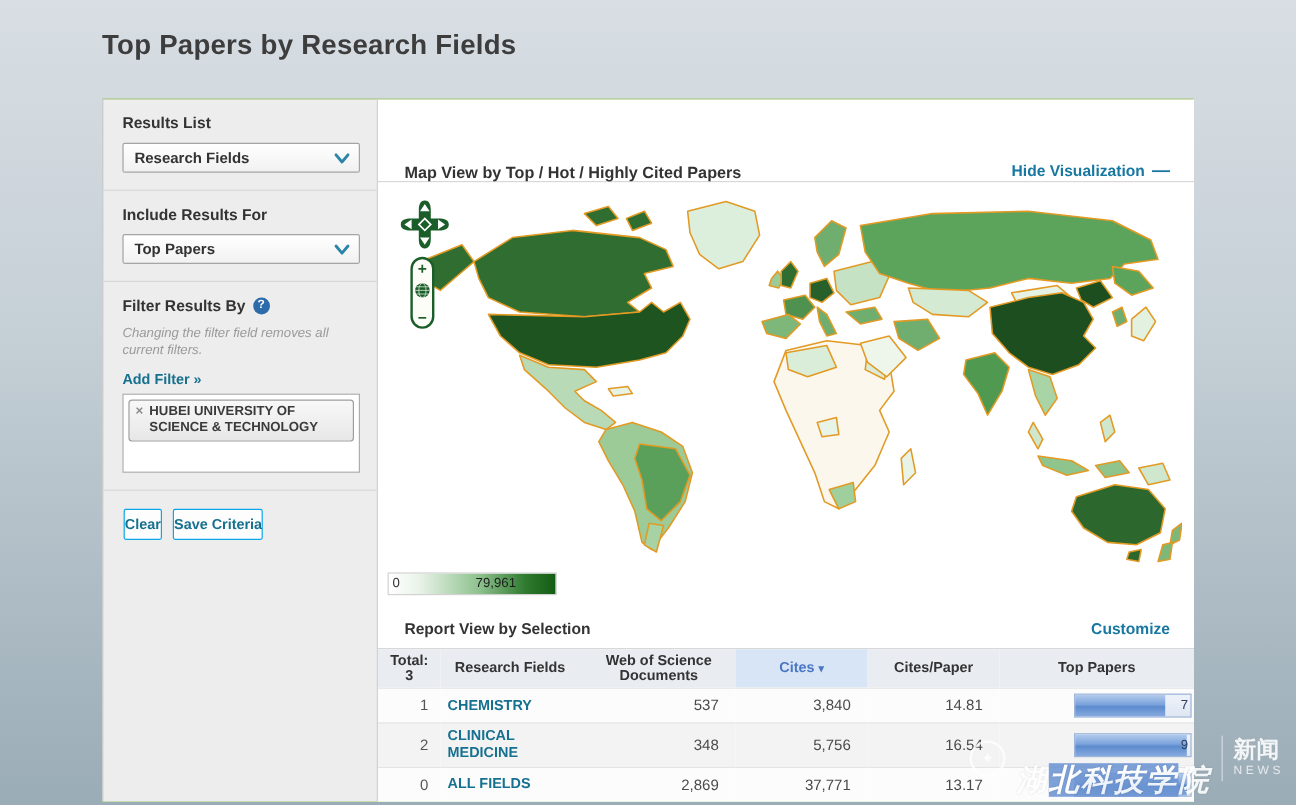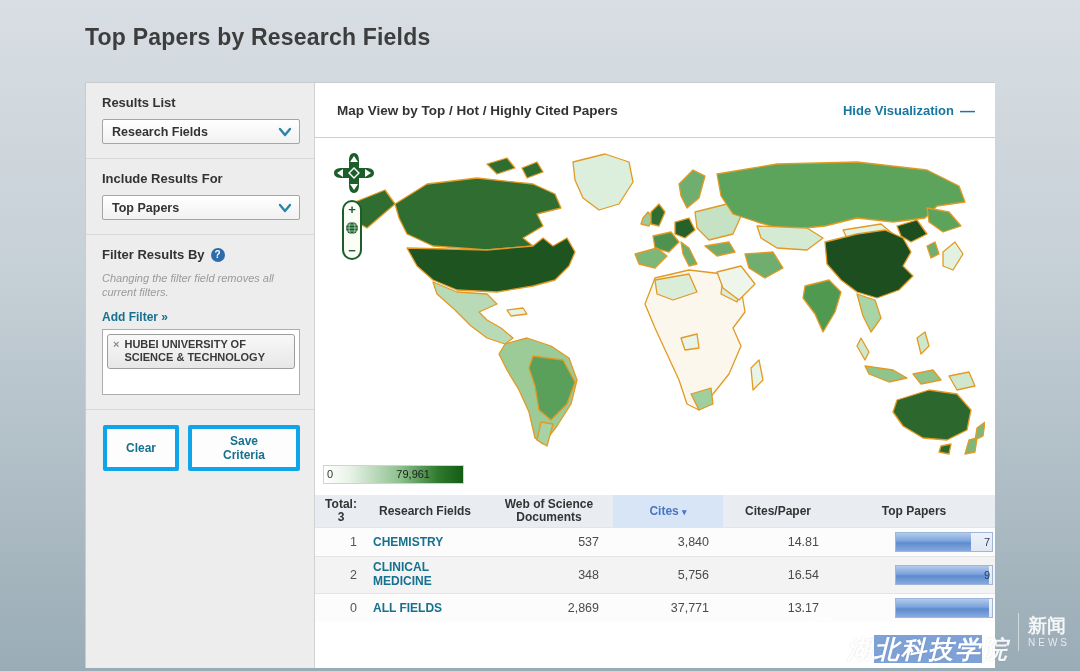--- a/index.html
+++ b/index.html
@@ -33,32 +33,32 @@
   .filter-box { width:198px; height:66px; background:#fff; border:1px solid #adadad; padding:4px; }
   .filter-tag {
     display:flex; gap:5px; align-items:flex-start; padding:3px 6px 4px 5px;
     background:linear-gradient(180deg,#f8f8f8,#e7e7e7); border:1px solid #9d9d9d;
     border-radius:3px; cursor:pointer;
   }
   .filter-tag .x { color:#8a8a8a; font-size:11px; font-weight:bold; line-height:13px; }
   .filter-tag .tag-text { font-size:11px; font-weight:bold; color:#3a3a3a; line-height:13px; }
   .btn-row { display:flex; gap:9px; padding:15px 14px 14px 17px; }
   .btn {
-    background:#fdfdfd; border:4px solid #0ea5e9; border-radius:2px;
-    font-size:12px; font-weight:bold; color:#16708f; padding:5px 19px; cursor:pointer;
+    background:#fdfdfd; border:1px solid #0ea5e9; border-radius:2px;
+    font-size:12px; font-weight:bold; color:#16708f; padding:5px 0; cursor:pointer;
   }
   .help-icon {
     width:14px; height:14px; border-radius:50%; background:#2c6cab; color:#fff;
     font-size:10px; font-weight:bold; display:inline-flex; align-items:center;
     justify-content:center; cursor:pointer;
   }
   
   .main { width:680px; background:#fff; display:flex; flex-direction:column; }
   .panel-header {
-    height:55px; display:flex; align-items:center; justify-content:space-between;
+    height:70px; display:flex; align-items:flex-end; justify-content:space-between;
     padding:0 20px 0 22px; border-bottom:1px solid #cfcfcf;
   }
   .panel-title { font-size:13.5px; font-weight:bold; color:#333; }
   .teal-link { font-size:13px; font-weight:bold; color:#1777a0; text-decoration:none; cursor:pointer; display:flex; align-items:center; gap:6px; }
   .minus-glyph { font-weight:bold; color:#1777a0; font-size:15px; }
   
   .map-area { height:357px; position:relative; background:#fff; }
   .map-svg { position:absolute; left:22px; top:4px; cursor:pointer; }
   .pan-control { position:absolute; left:18px; top:14px; cursor:pointer; }
   .zoom-control {
@@ -294,20 +294,24 @@
         </span>
         <span class="zglyph">−</span>
       </div>
 
       <div class="legend">
         <span class="lg-min">0</span>
         <span class="lg-max">79,961</span>
       </div>
     </div>
 
+    <div class="report-header">
+      <div class="report-title">Report View by Selection</div>
+      <a class="teal-link">Customize</a>
+    </div>
 
     <table class="report">
       <colgroup>
           <col class="c1">
           <col class="c2">
           <col class="c3">
           <col class="c4">
           <col class="c5">
           <col class="c6">
         </colgroup>

